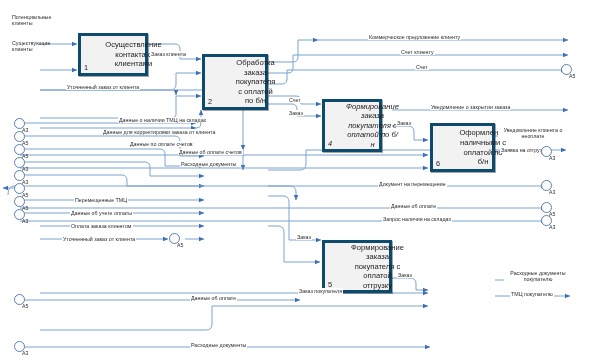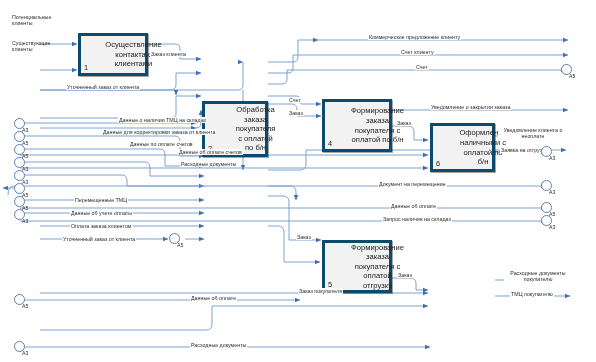--- a/index.html
+++ b/index.html
@@ -104,27 +104,27 @@
       <path d="M20,300 L300,300" marker-end=""></path>
       <path d="M20,347 L430,347" marker-end=""></path>
     </g>
   </svg>
 
   <div class="proc" style="left:78px;top:33px;width:70px;height:43px;">
     <div class="ptitle">Осуществление контакта с клиентами</div>
     <div class="pnum">1</div>
   </div>
 
-  <div class="proc" style="left:202px;top:54px;width:66px;height:56px;margin-top:47px;">
+  <div class="proc" style="left:202px;top:54px;width:66px;height:56px;">
     <div class="ptitle">Обработка заказа покупателя с оплатой по б/н</div>
     <div class="pnum">2</div>
   </div>
 
 
-  <div class="proc" style="left:322px;top:99px;width:70px;height:53px;">
+  <div class="proc" style="left:322px;top:99px;width:60px;height:53px;font-style:italic;">
     <div class="ptitle">Формирование заказа покупателя с оплатой по б/н</div>
     <div class="pnum">4</div>
   </div>
 
   <div class="proc" style="left:322px;top:240px;width:70px;height:53px;">
     <div class="ptitle">Формирование заказа покупателя с оплатой отгрузку</div>
     <div class="pnum">5</div>
   </div>
 
   <div class="proc" style="left:430px;top:123px;width:65px;height:49px;">

